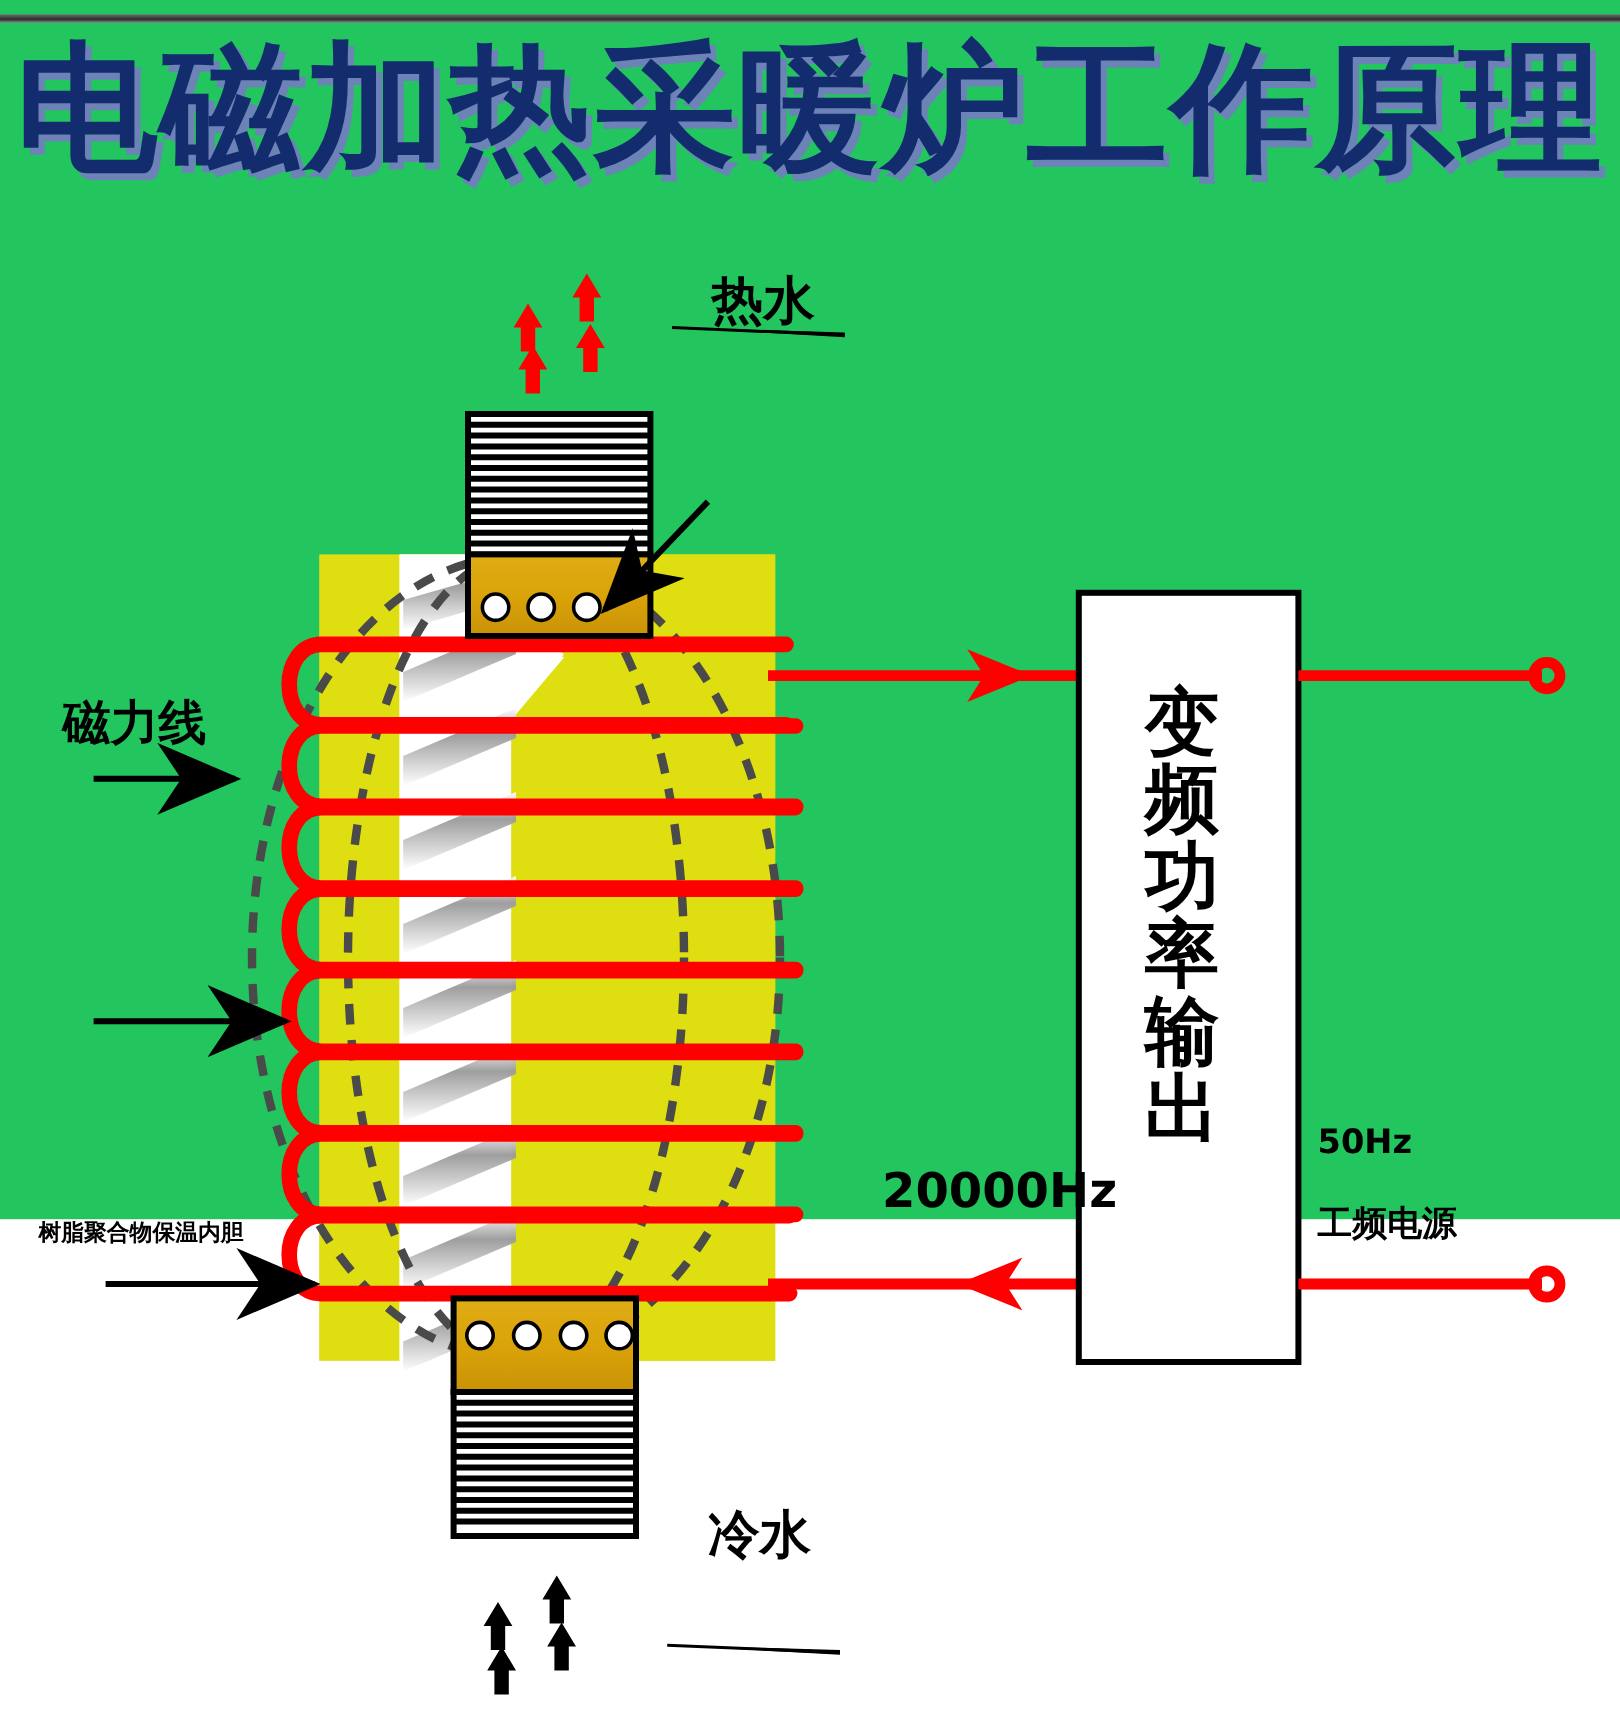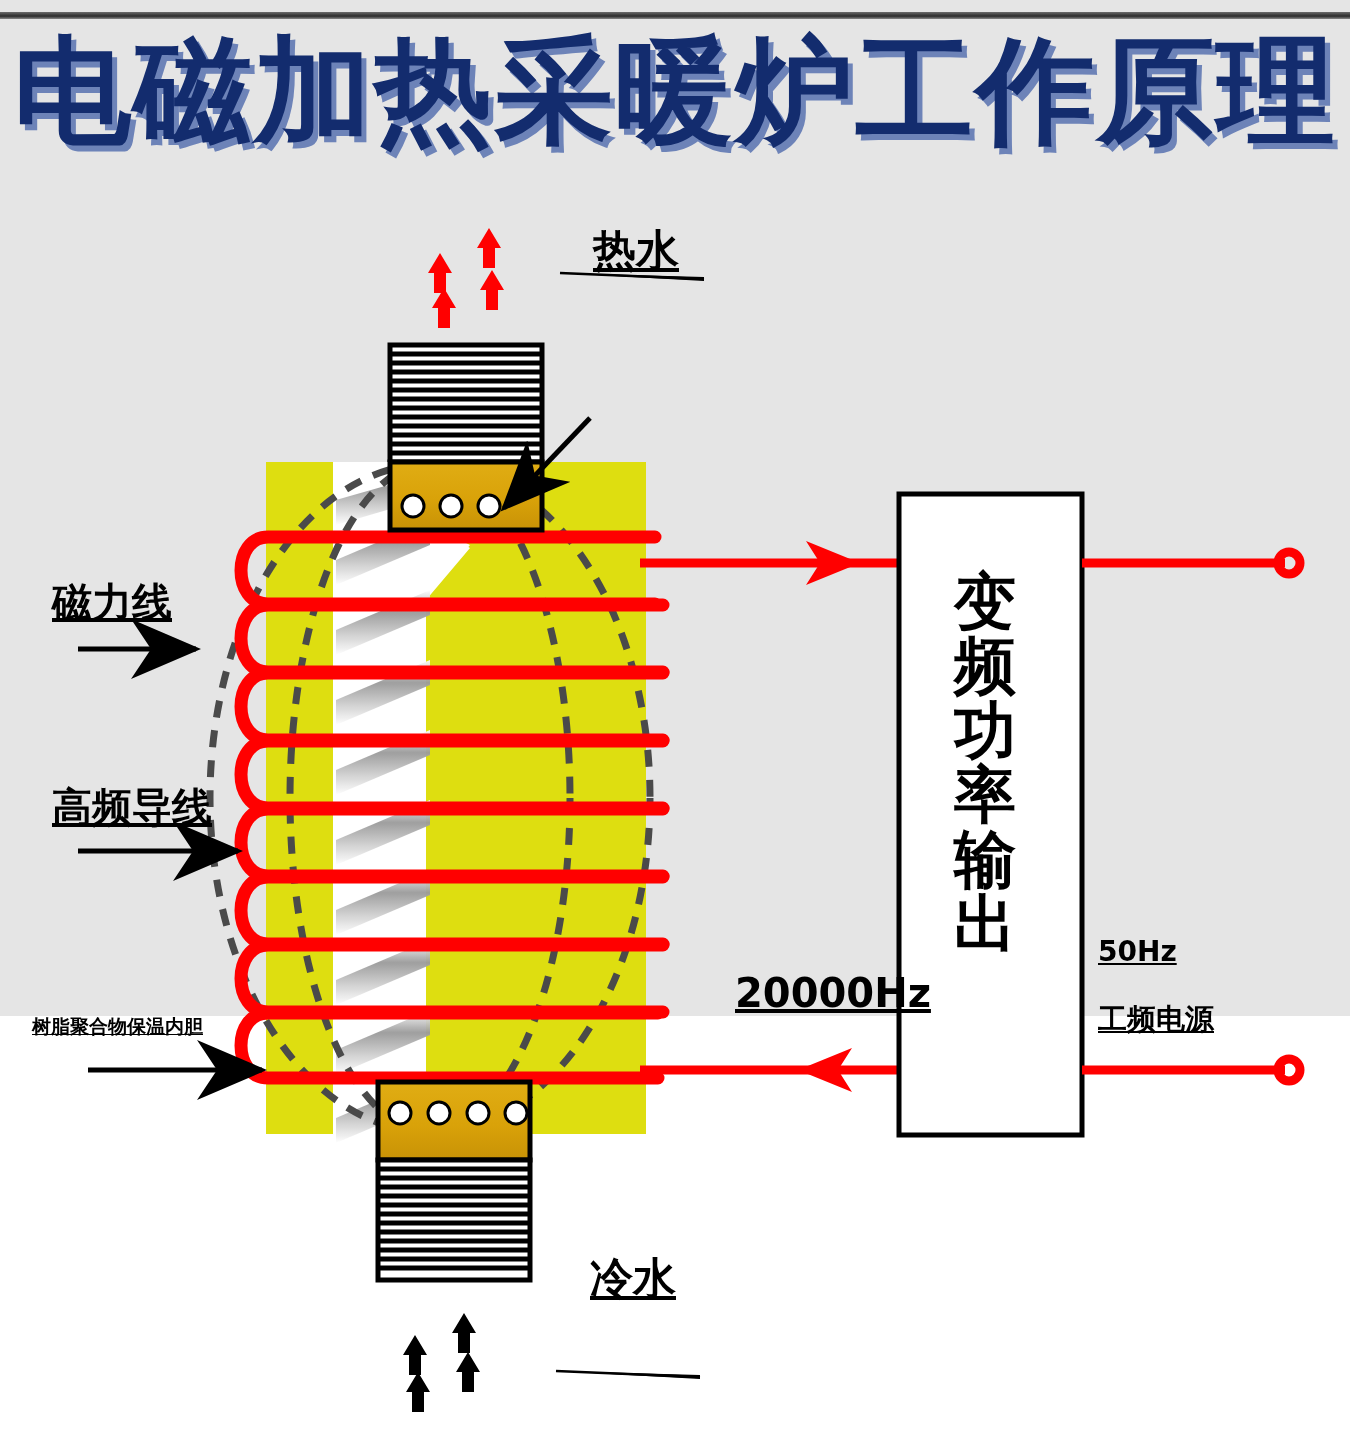--- a/index.html
+++ b/index.html
@@ -1,20 +1,20 @@
 <!DOCTYPE html>
 <html><head>
 <meta charset="utf-8">
 <style>
   html,body{margin:0;padding:0;background:#ffffff;}
   body{
     font-family:"DejaVu Sans","Liberation Sans",sans-serif;
     width:1350px;height:1446px;position:relative;overflow:hidden;
   }
-  #stage{position:relative;width:1350px;height:1016px;background:#e5e5e5;}
+  #stage{position:relative;width:1350px;height:1016px;background:#22c55e;}
 
   .topbar{
     position:absolute;left:0;top:12px;width:1350px;height:7px;
     background:linear-gradient(to bottom,#6d6d6d 0%,#3a3a3a 45%,#2e2e2e 60%,#8a8a8a 100%);
   }
 
   .title{
     position:absolute;left:0;top:26px;width:1350px;
     text-align:center;
     font-family:"DejaVu Sans","Liberation Sans",sans-serif;
@@ -26,21 +26,21 @@
     text-shadow:5px 6px 0 #6d83b8;
     transform:scaleX(1.02);
     white-space:nowrap;
   }
 
   svg.diagram{position:absolute;left:0;top:0;width:1350px;height:1446px;}
 
   .lbl{
     position:absolute;
     font-family:"DejaVu Sans","Liberation Sans",sans-serif;
-    color:#000;font-weight:bold;white-space:nowrap;text-decoration:underline;
+    color:#000;font-weight:bold;white-space:nowrap;
   }
   .lbl-hotwater{left:593px;top:222px;font-size:43px;}
   .lbl-coldwater{left:590px;top:1250px;font-size:43px;text-align:right;}
   .lbl-spiral{left:590px;top:358px;font-size:40px;}
   .lbl-magnetic{left:52px;top:575px;font-size:40px;}
   .lbl-hfwire{left:52px;top:780px;font-size:40px;}
   .lbl-liner{left:32px;top:1014px;font-size:19px;}
   .lbl-hf1{left:707px;top:970px;font-size:40px;margin-left:28px;}
   .lbl-hf2{left:707px;top:1016px;font-size:40px;}
   .lbl-mains1{left:1098px;top:935px;font-size:28px;}
@@ -217,21 +217,20 @@
       <line x1="590" y1="418" x2="504" y2="508" marker-end="url(#blkArrow)"></line>
       <line x1="78" y1="649" x2="196" y2="649" marker-end="url(#blkArrow)"></line>
       <line x1="78" y1="851" x2="238" y2="851" marker-end="url(#blkArrow)"></line>
       <line x1="88" y1="1070" x2="262" y2="1070" marker-end="url(#blkArrow)"></line>
     </g>
   </svg>
 
   <div class="lbl lbl-hotwater">热水</div>
   <div class="lbl lbl-coldwater">冷水</div>
   <div class="lbl lbl-magnetic">磁力线</div>
-  <div class="lbl lbl-hfwire">高频导线</div>
   <div class="lbl lbl-liner">树脂聚合物保温内胆</div>
   <div class="lbl lbl-hf1">20000Hz</div>
   <div class="lbl lbl-mains1">50Hz</div>
   <div class="lbl lbl-mains2">工频电源</div>
 
   <div class="boxtext">
     <span>变</span>
     <span>频</span>
     <span>功</span>
     <span>率</span>

